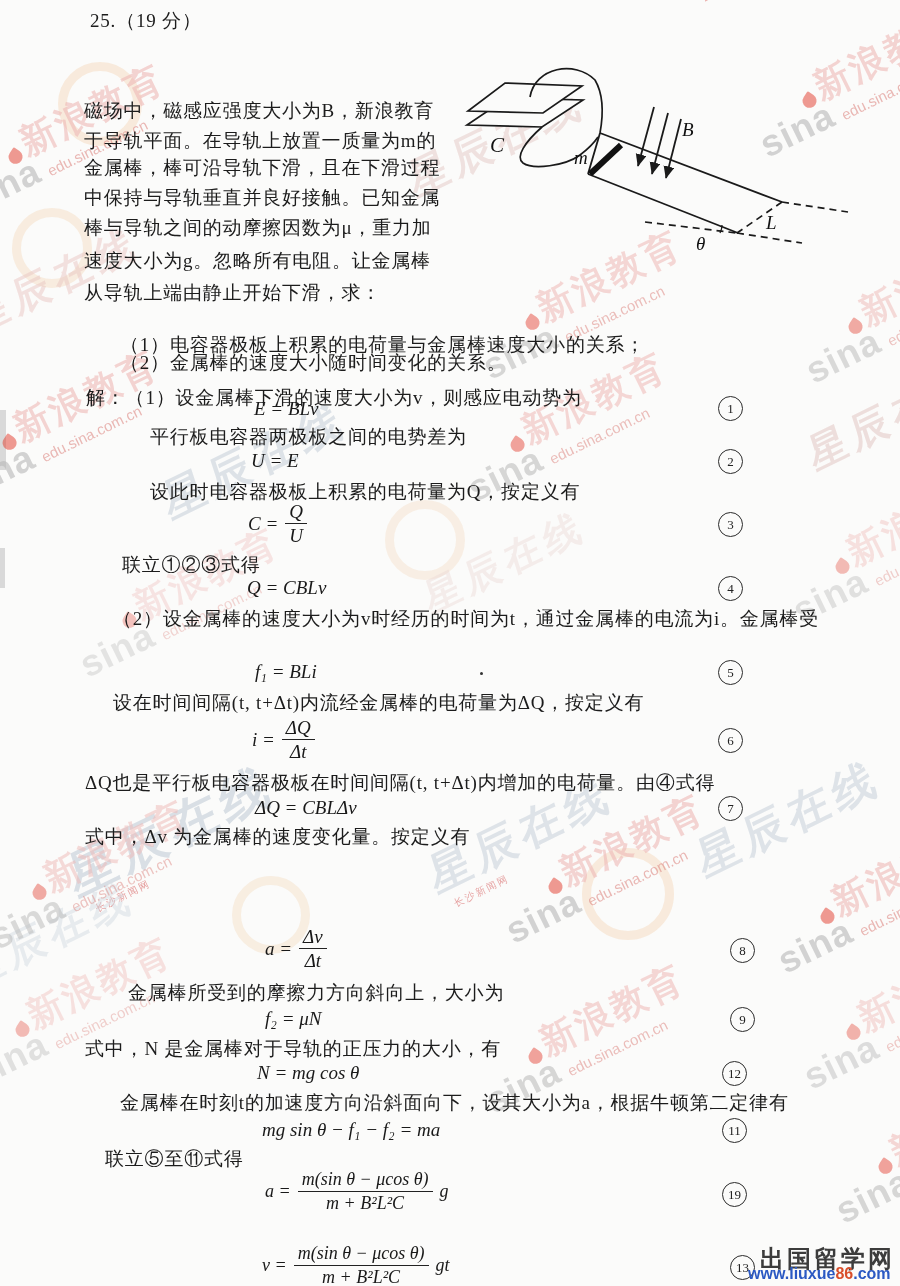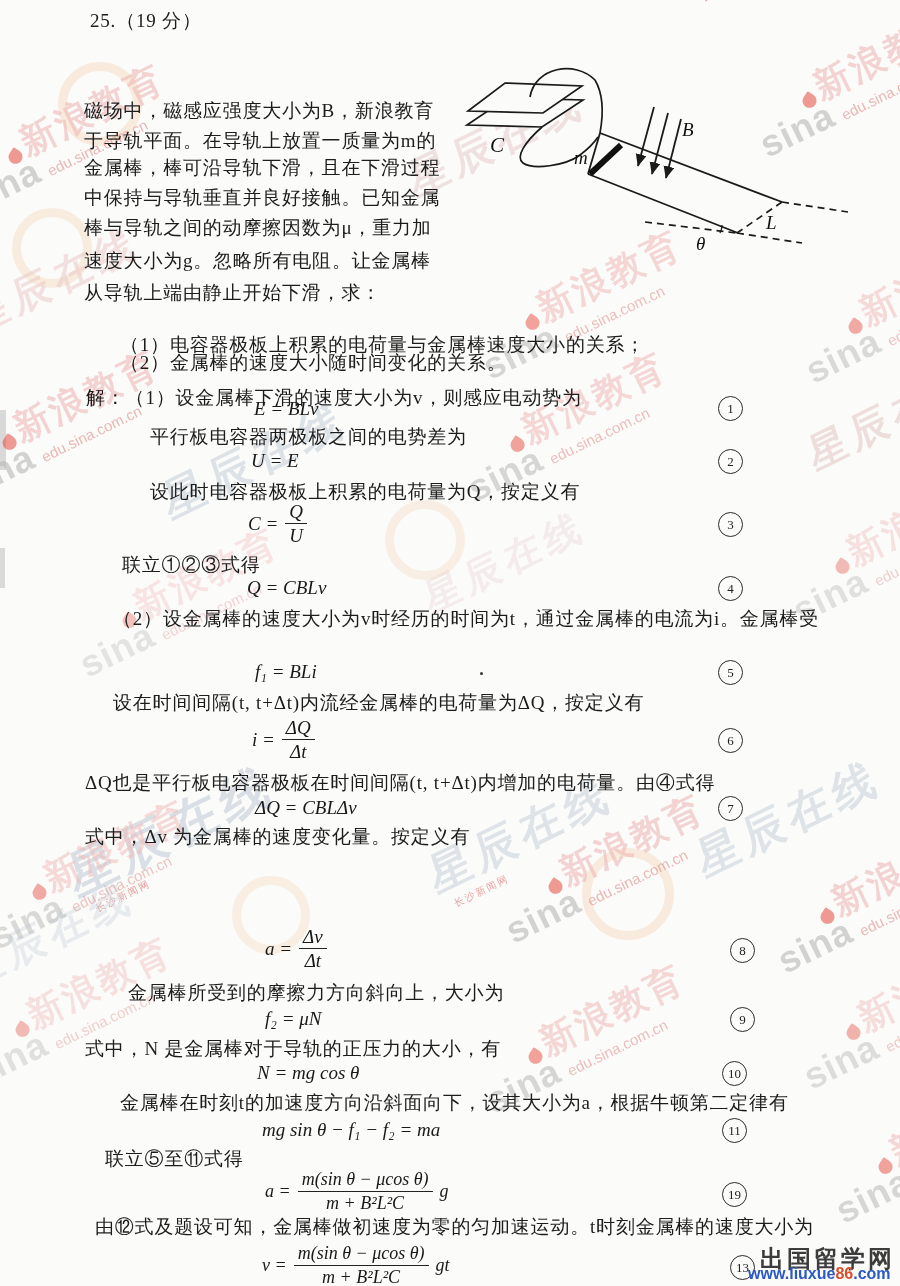--- a/index.html
+++ b/index.html
@@ -270,42 +270,41 @@
   <div class="eqrow" style="left:265px;top:1008px">
       <span>f₂ = μN</span>
     </div>
   <div class="circ" style="left:730px;top:1007px">9</div>
 
   <div class="ln" style="left:85px;top:1036px">式中，N 是金属棒对于导轨的正压力的大小，有</div>
 
   <div class="eqrow" style="left:257px;top:1062px">
       <span>N = mg cos θ</span>
     </div>
-  <div class="circ" style="left:722px;top:1061px">10</div>
+  <div class="circ" style="left:722px;top:1061px">12</div>
 
   <div class="ln" style="left:120px;top:1090px">金属棒在时刻t的加速度方向沿斜面向下，设其大小为a，根据牛顿第二定律有</div>
 
   <div class="eqrow" style="left:262px;top:1119px">
       <span>mg sin θ − f₁ − f₂ = ma</span>
     </div>
   <div class="circ" style="left:722px;top:1118px">11</div>
 
   <div class="ln" style="left:105px;top:1146px">联立⑤至⑪式得</div>
 
   <div class="eqrow small" style="left:265px;top:1168px">
     <span>a =</span>
     <span class="frac">
         <span class="fnum">m(sin θ − μcos θ)</span>
         <span class="fden">m + B²L²C</span>
       </span>
     <span>g</span>
   </div>
   <div class="circ" style="left:722px;top:1182px">19</div>
 
-  <div class="ln" style="left:95px;top:1214px">由⑫式及题设可知，金属棒做初速度为零的匀加速运动。t时刻金属棒的速度大小为</div>
 
   <div class="eqrow small" style="left:262px;top:1242px">
     <span>v =</span>
     <span class="frac">
         <span class="fnum">m(sin θ − μcos θ)</span>
         <span class="fden">m + B²L²C</span>
       </span>
     <span>gt</span>
   </div>
   <div class="circ" style="left:730px;top:1255px">13</div>

